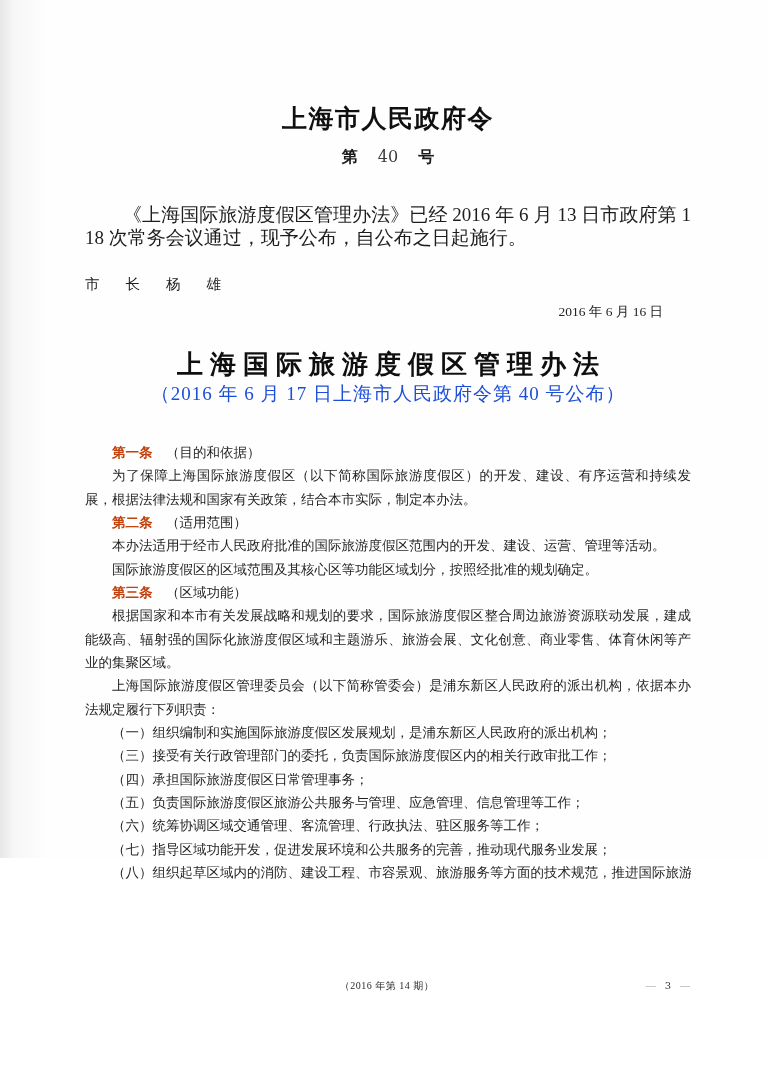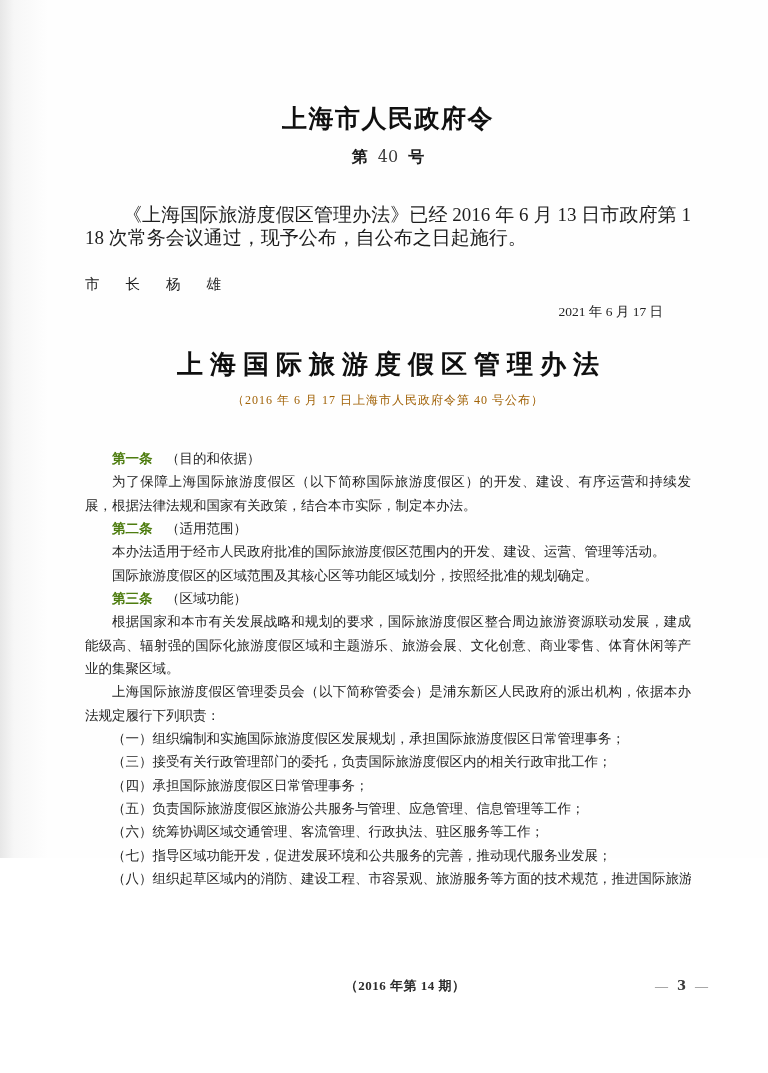--- a/index.html
+++ b/index.html
@@ -40,21 +40,21 @@
   .order-no {
     margin-top: 12px;
     height: 20px; line-height: 20px;
     text-align: center;
     font-size: 16px; font-weight: bold;
     color: #1a1a1a;
   }
   .order-no .num {
     font-weight: normal;
     color: #3c3c3c;
-    margin: 0 10px;
+    margin: 0 20px;
     font-family: "DejaVu Serif", serif;
   }
   .intro {
     margin: 36px 0 0 0;
     font-size: 19px;
     line-height: 23.4px;
     text-indent: 2em;
     text-align: justify;
     word-break: break-all;
   }
@@ -78,55 +78,54 @@
   .reg-title {
     margin: 25px 0 0 0;
     font-size: 26px; font-weight: bold;
     line-height: 34px;
     text-align: center;
     letter-spacing: 7px;
     padding-left: 7px;
     color: #0f0f0f;
   }
   .reg-subtitle {
-    margin-top: 8px;
+    margin-top: 2px;
     line-height: 20px;
     text-align: center;
-    font-size: 12px;
+    font-size: 19px;
     letter-spacing: 1px;
-    color: #a16207;
+    color: #1d4ed8;
   }
   .body-text { margin-top: 37px; }
   .para {
     margin: 0;
     font-size: 13.5px;
     line-height: 23.35px;
     text-indent: 2em;
     text-align: justify;
     word-break: break-all;
     color: #1f1f1f;
   }
   .art-label {
     font-family: Liberation Serif, serif;
     font-weight: bold;
     margin-right: 1em;
-    color: #4d7c0f;
+    color: #c2410c;
   }
   .para.clip {
     white-space: nowrap;
     overflow: hidden;
     text-align: left;
   }
   .footer {
     position: absolute;
-    left: 102px; top: 975px;
+    left: 84px; top: 975px;
     width: 606px;
     height: 22px; line-height: 22px;
-    font-size: 13px;
-    font-weight: bold;
+    font-size: 10px;
   }
   .footer-issue {
     text-align: center;
     letter-spacing: 0.5px;
     color: #2b2b2b;
   }
   .page-num {
     position: absolute;
     right: 0; top: 0;
     line-height: 22px;
@@ -144,21 +143,21 @@
   <div class="content">
 
     <h1 class="order-title">上海市人民政府令</h1>
 
     <div class="order-no"><span>第</span><span class="num">40</span><span>号</span></div>
 
     <p class="intro">《上海国际旅游度假区管理办法》已经 2016 年 6 月 13 日市政府第 118 次常务会议通过，现予公布，自公布之日起施行。</p>
 
     <div class="signature"><span class="sig">市长</span><span class="sig">杨雄</span></div>
 
-    <div class="sign-date">2021 年 6 月 17 日</div>
+    <div class="sign-date">2016 年 6 月 16 日</div>
 
     <h2 class="reg-title">上海国际旅游度假区管理办法</h2>
 
     <div class="reg-subtitle">（2016 年 6 月 17 日上海市人民政府令第 40 号公布）</div>
 
     <div class="body-text">
 
       <p class="para"><span class="art-label">第一条</span><span>（目的和依据）</span></p>
 
       <p class="para">为了保障上海国际旅游度假区（以下简称国际旅游度假区）的开发、建设、有序运营和持续发展，根据法律法规和国家有关政策，结合本市实际，制定本办法。</p>
@@ -167,21 +166,21 @@
 
       <p class="para">本办法适用于经市人民政府批准的国际旅游度假区范围内的开发、建设、运营、管理等活动。</p>
       <p class="para">国际旅游度假区的区域范围及其核心区等功能区域划分，按照经批准的规划确定。</p>
 
       <p class="para"><span class="art-label">第三条</span><span>（区域功能）</span></p>
 
       <p class="para">根据国家和本市有关发展战略和规划的要求，国际旅游度假区整合周边旅游资源联动发展，建成能级高、辐射强的国际化旅游度假区域和主题游乐、旅游会展、文化创意、商业零售、体育休闲等产业的集聚区域。</p>
 
 
       <p class="para">上海国际旅游度假区管理委员会（以下简称管委会）是浦东新区人民政府的派出机构，依据本办法规定履行下列职责：</p>
-      <p class="para">（一）组织编制和实施国际旅游度假区发展规划，承担国际旅游度假区日常管理事务；</p>
+      <p class="para">（一）组织编制和实施国际旅游度假区发展规划，是浦东新区人民政府的派出机构；</p>
       <p class="para">（三）接受有关行政管理部门的委托，负责国际旅游度假区内的相关行政审批工作；</p>
       <p class="para">（四）承担国际旅游度假区日常管理事务；</p>
       <p class="para">（五）负责国际旅游度假区旅游公共服务与管理、应急管理、信息管理等工作；</p>
       <p class="para">（六）统筹协调区域交通管理、客流管理、行政执法、驻区服务等工作；</p>
       <p class="para">（七）指导区域功能开发，促进发展环境和公共服务的完善，推动现代服务业发展；</p>
       <p class="para clip">（八）组织起草区域内的消防、建设工程、市容景观、旅游服务等方面的技术规范，推进国际旅游度假</p>
 
     </div>
   </div>
 

